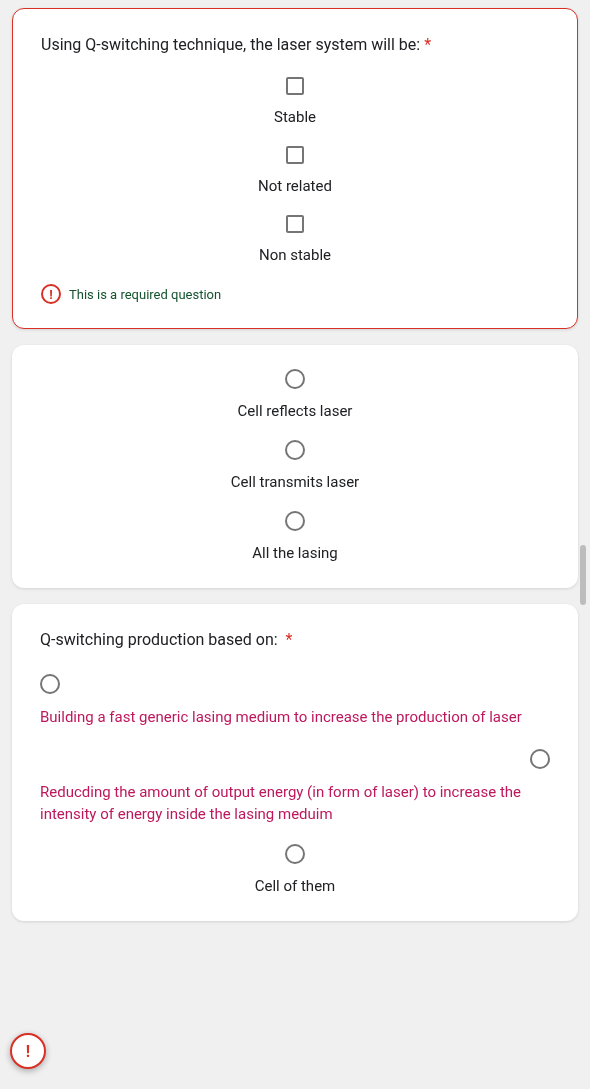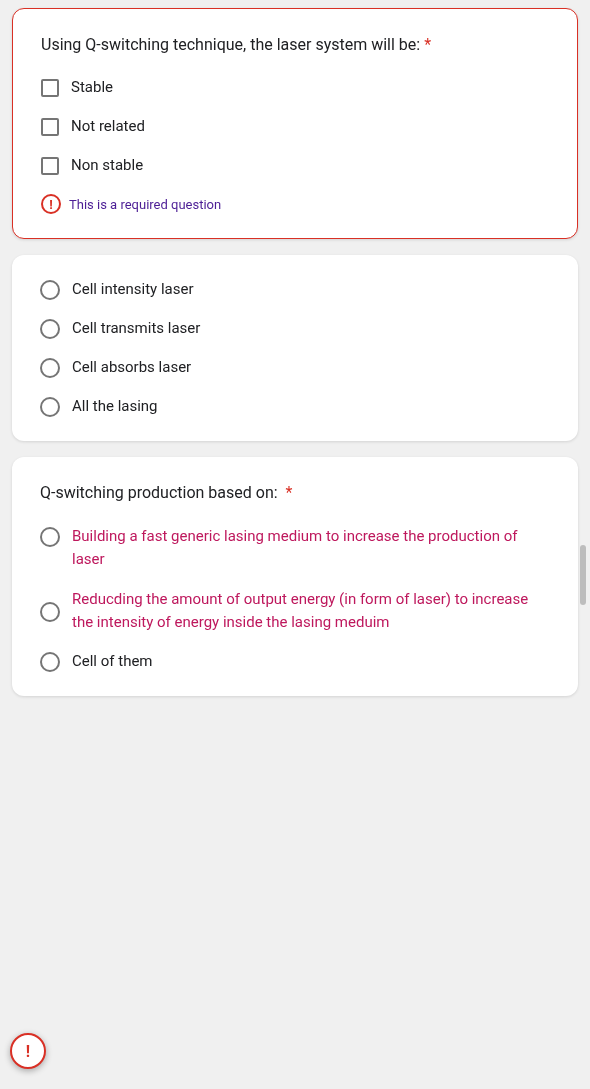--- a/index.html
+++ b/index.html
@@ -37,20 +37,21 @@
       color: #d93025;
       margin-left: 4px;
     }
 
     .option-row {
       display: flex;
       align-items: center;
       margin-bottom: 18px;
       gap: 12px;
       cursor: pointer;
+      flex-direction: column;
     }
 
     .option-row:last-of-type {
       margin-bottom: 0;
     }
 
     .checkbox-box {
       width: 18px;
       height: 18px;
       border: 2px solid #757575;
@@ -91,21 +92,21 @@
       display: flex;
       align-items: center;
       justify-content: center;
       flex-shrink: 0;
       color: #d93025;
       font-weight: bold;
       font-size: 13px;
     }
 
     .error-text {
-      color: #4c1d95;
+      color: #14532d;
       font-size: 13px;
     }
 
     .scrollbar-indicator {
       position: fixed;
       right: 4px;
       top: 50%;
       width: 6px;
       height: 60px;
       background: #bdbdbd;
@@ -162,51 +163,47 @@
   <div class="error-row">
     <div class="error-icon">!</div>
     <span class="error-text">This is a required question</span>
   </div>
 </div>
 
 <div class="card">
 
   <div class="option-row">
     <span class="radio-circle"></span>
-    <span class="option-label">Cell intensity  laser</span>
+    <span class="option-label">Cell reflects  laser</span>
   </div>
 
   <div class="option-row">
     <span class="radio-circle"></span>
     <span class="option-label">Cell transmits  laser</span>
   </div>
 
-  <div class="option-row">
-    <span class="radio-circle"></span>
-    <span class="option-label">Cell absorbs  laser</span>
-  </div>
 
   <div class="option-row">
     <span class="radio-circle"></span>
     <span class="option-label">All the lasing</span>
   </div>
 
 </div>
 
 <div class="card">
   <div class="question-title">
     <span>Q-switching production based on:</span><span class="required-star"> *</span>
   </div>
 
   <div class="option-row" style="align-items:flex-start;">
     <span class="radio-circle" style="margin-top:2px;"></span>
     <span class="option-label-multiline">Building a fast generic lasing medium to increase the production of laser</span>
   </div>
 
-  <div class="option-row" style="align-items:center;">
+  <div class="option-row" style="align-items:flex-end;">
     <span class="radio-circle" style="margin-top:2px;"></span>
     <span class="option-label-multiline">Reducding the amount of output energy (in form of laser) to increase the intensity of energy inside the lasing meduim</span>
   </div>
 
   <div class="option-row">
     <span class="radio-circle"></span>
     <span class="option-label">Cell of them</span>
   </div>
 </div>
 

